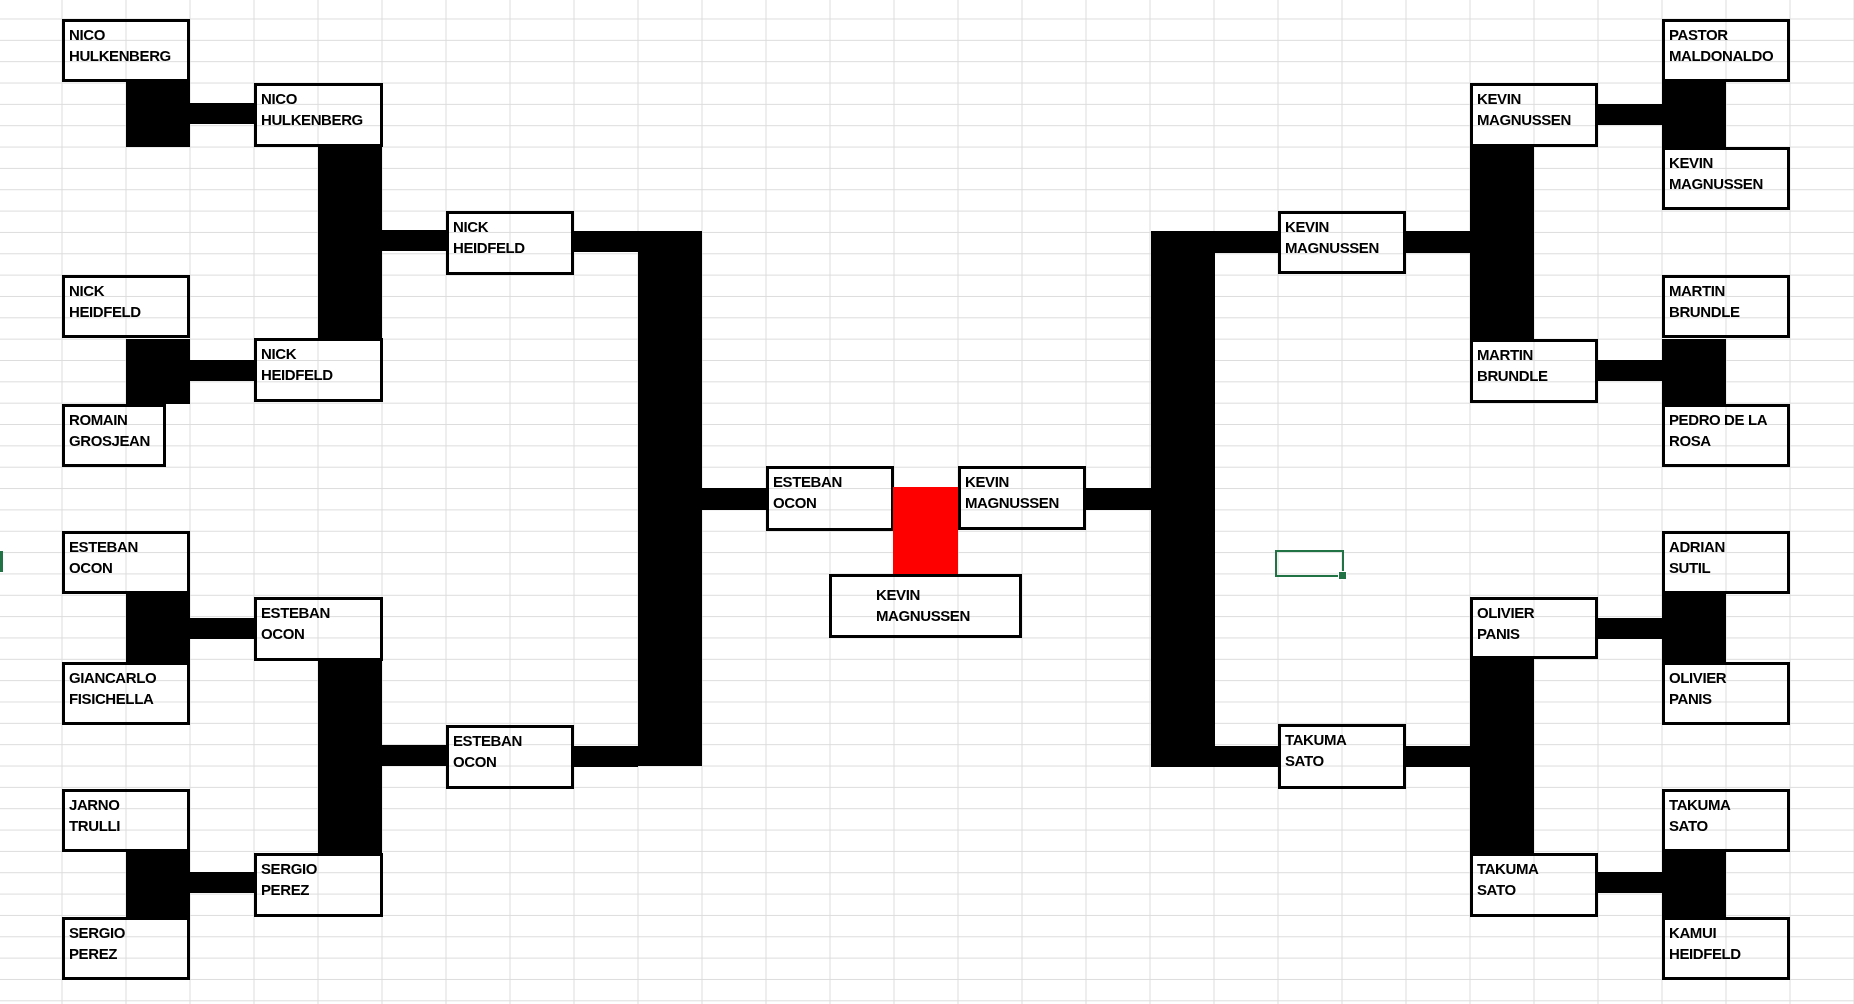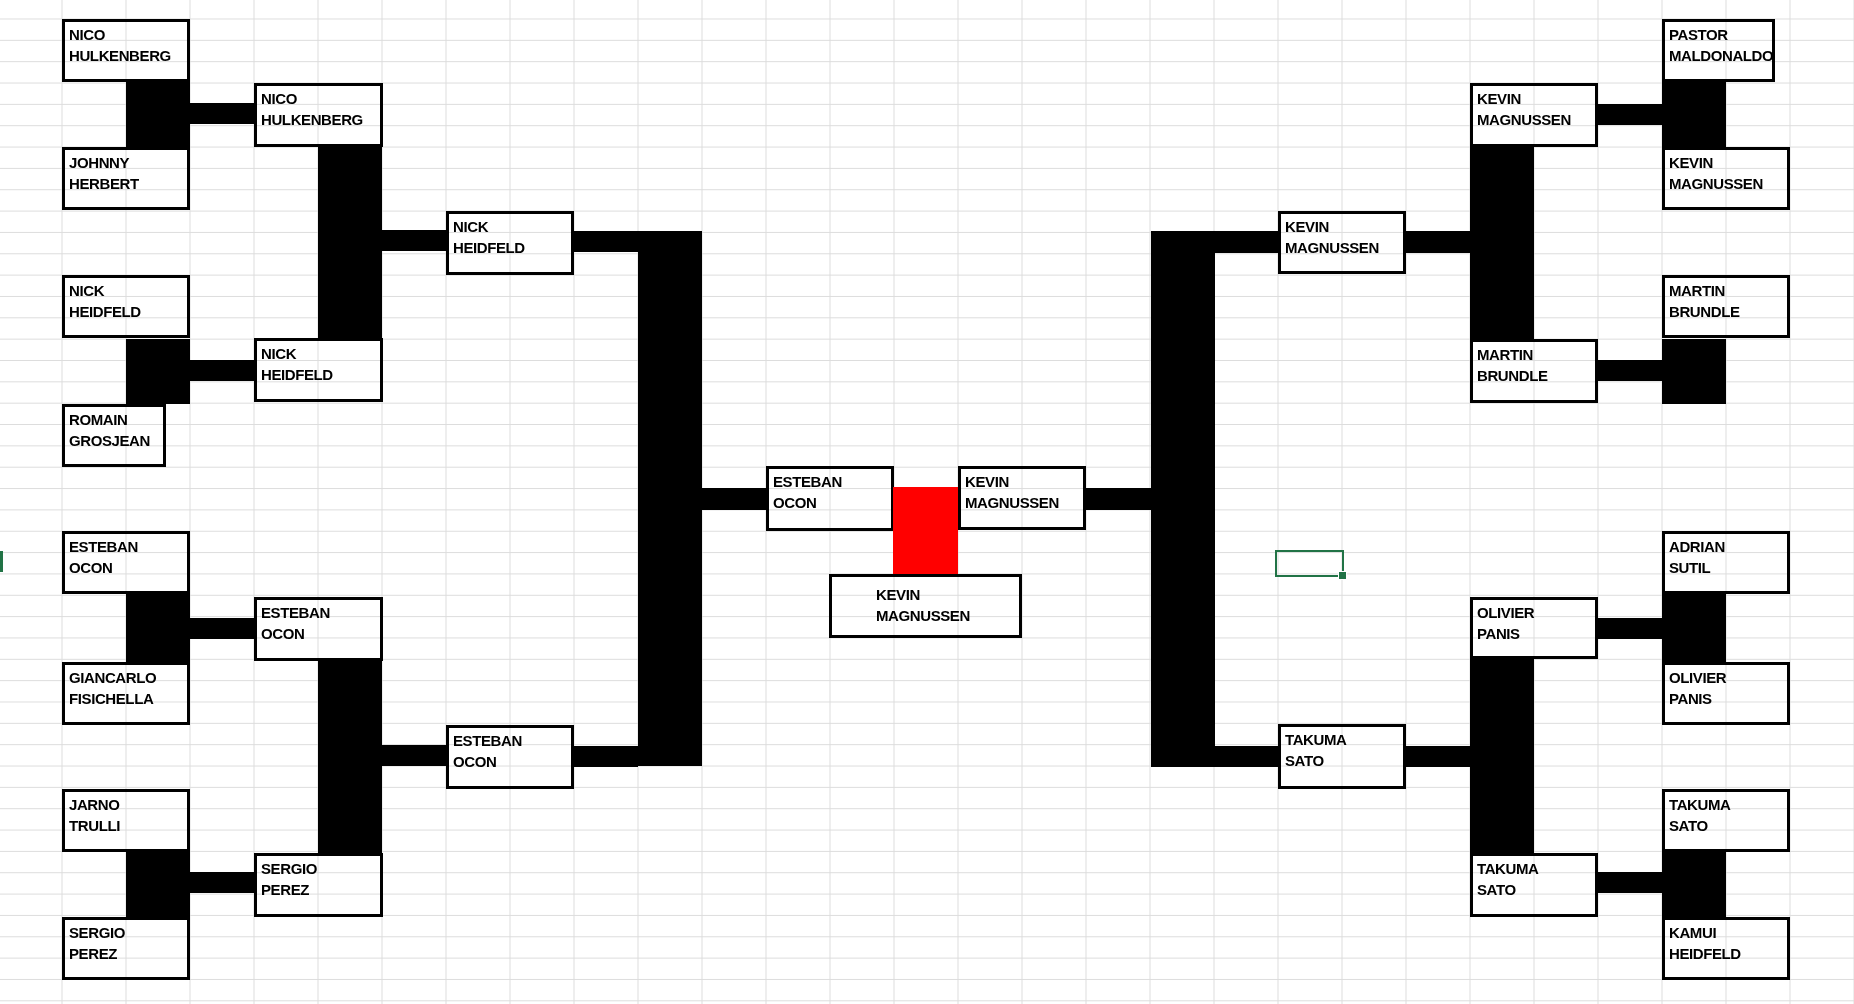--- a/index.html
+++ b/index.html
@@ -27,22 +27,20 @@
   .handle{position:absolute;width:7px;height:7px;right:-5px;bottom:-5px;background:#217346;border:1px solid #ffffff;}
   .sliver{position:absolute;background:#217346;}
 </style>
 </head>
 <body>
 
 <div class="sheet">
 
   <div class="box" style="left:62px;top:19px;width:128px;height:63px">NICO
 HULKENBERG</div>
-  <div class="box" style="left:62px;top:147px;width:128px;height:63px">JOHNNY
-HERBERT</div>
   <div class="box" style="left:62px;top:275px;width:128px;height:63px">NICK
 HEIDFELD</div>
   <div class="box" style="left:62px;top:404px;width:104px;height:63px">ROMAIN
 GROSJEAN</div>
   <div class="box" style="left:62px;top:531px;width:128px;height:63px">ESTEBAN
 OCON</div>
   <div class="box" style="left:62px;top:789px;width:128px;height:63px">JARNO
 TRULLI</div>
   <div class="box" style="left:62px;top:662px;width:128px;height:63px">GIANCARLO
 FISICHELLA</div>
@@ -78,26 +76,28 @@
 
   <div class="box" style="left:1470px;top:83px;width:128px;height:64px">KEVIN
 MAGNUSSEN</div>
   <div class="box" style="left:1470px;top:339px;width:128px;height:64px">MARTIN
 BRUNDLE</div>
   <div class="box" style="left:1470px;top:597px;width:128px;height:62px">OLIVIER
 PANIS</div>
   <div class="box" style="left:1470px;top:853px;width:128px;height:64px">TAKUMA
 SATO</div>
 
-  <div class="box" style="left:1662px;top:19px;width:113px;height:63px">PASTOR
+  <div class="box" style="left:1662px;top:19px;width:128px;height:63px">PASTOR
 MALDONALDO</div>
   <div class="box" style="left:1662px;top:147px;width:128px;height:63px">KEVIN
 MAGNUSSEN</div>
   <div class="box" style="left:1662px;top:275px;width:128px;height:63px">MARTIN
 BRUNDLE</div>
+  <div class="box" style="left:1662px;top:404px;width:128px;height:63px">PEDRO DE LA
+ROSA</div>
   <div class="box" style="left:1662px;top:531px;width:128px;height:63px">ADRIAN
 SUTIL</div>
   <div class="box" style="left:1662px;top:662px;width:128px;height:63px">OLIVIER
 PANIS</div>
   <div class="box" style="left:1662px;top:789px;width:128px;height:63px">TAKUMA
 SATO</div>
   <div class="box" style="left:1662px;top:917px;width:128px;height:63px">KAMUI
 HEIDFELD</div>
 
   <div class="bar" style="left:126px;top:81px;width:64px;height:66px"></div>

